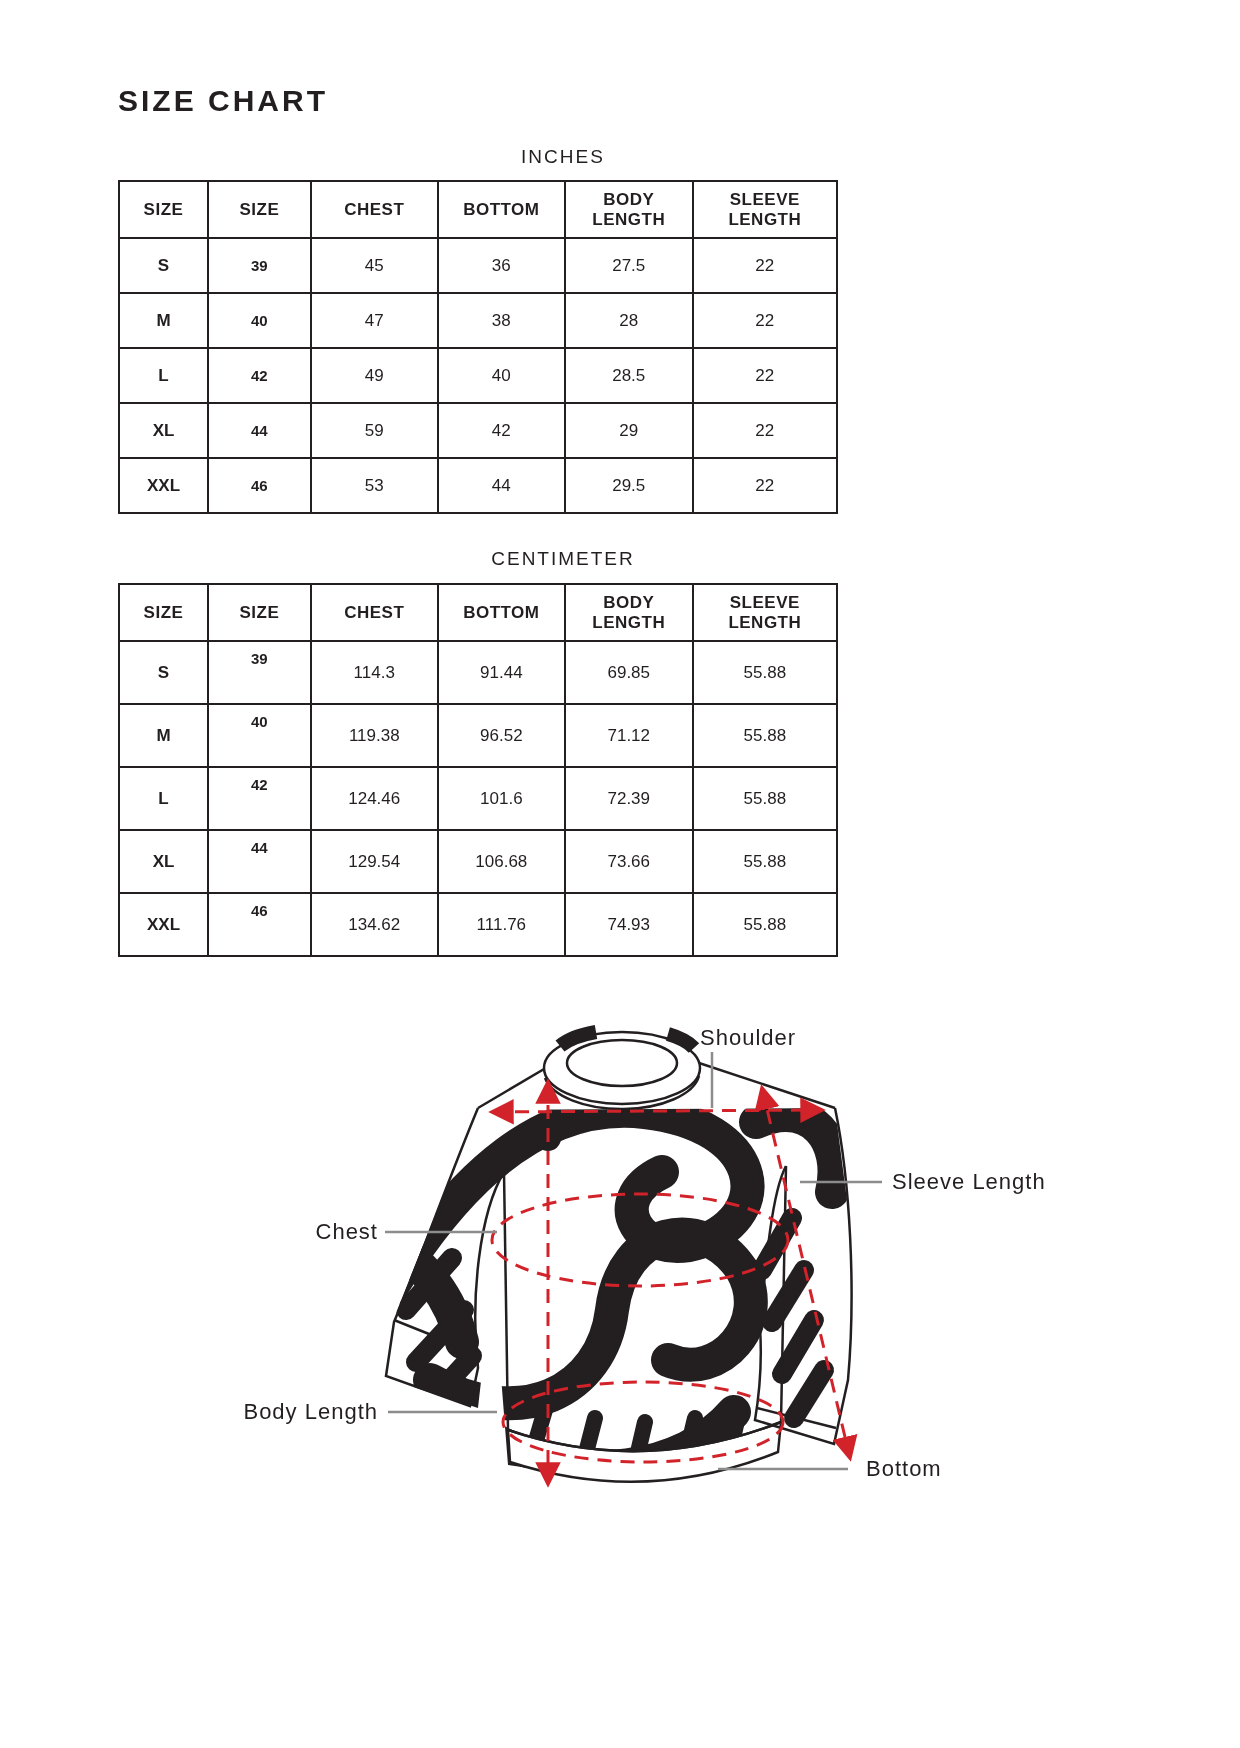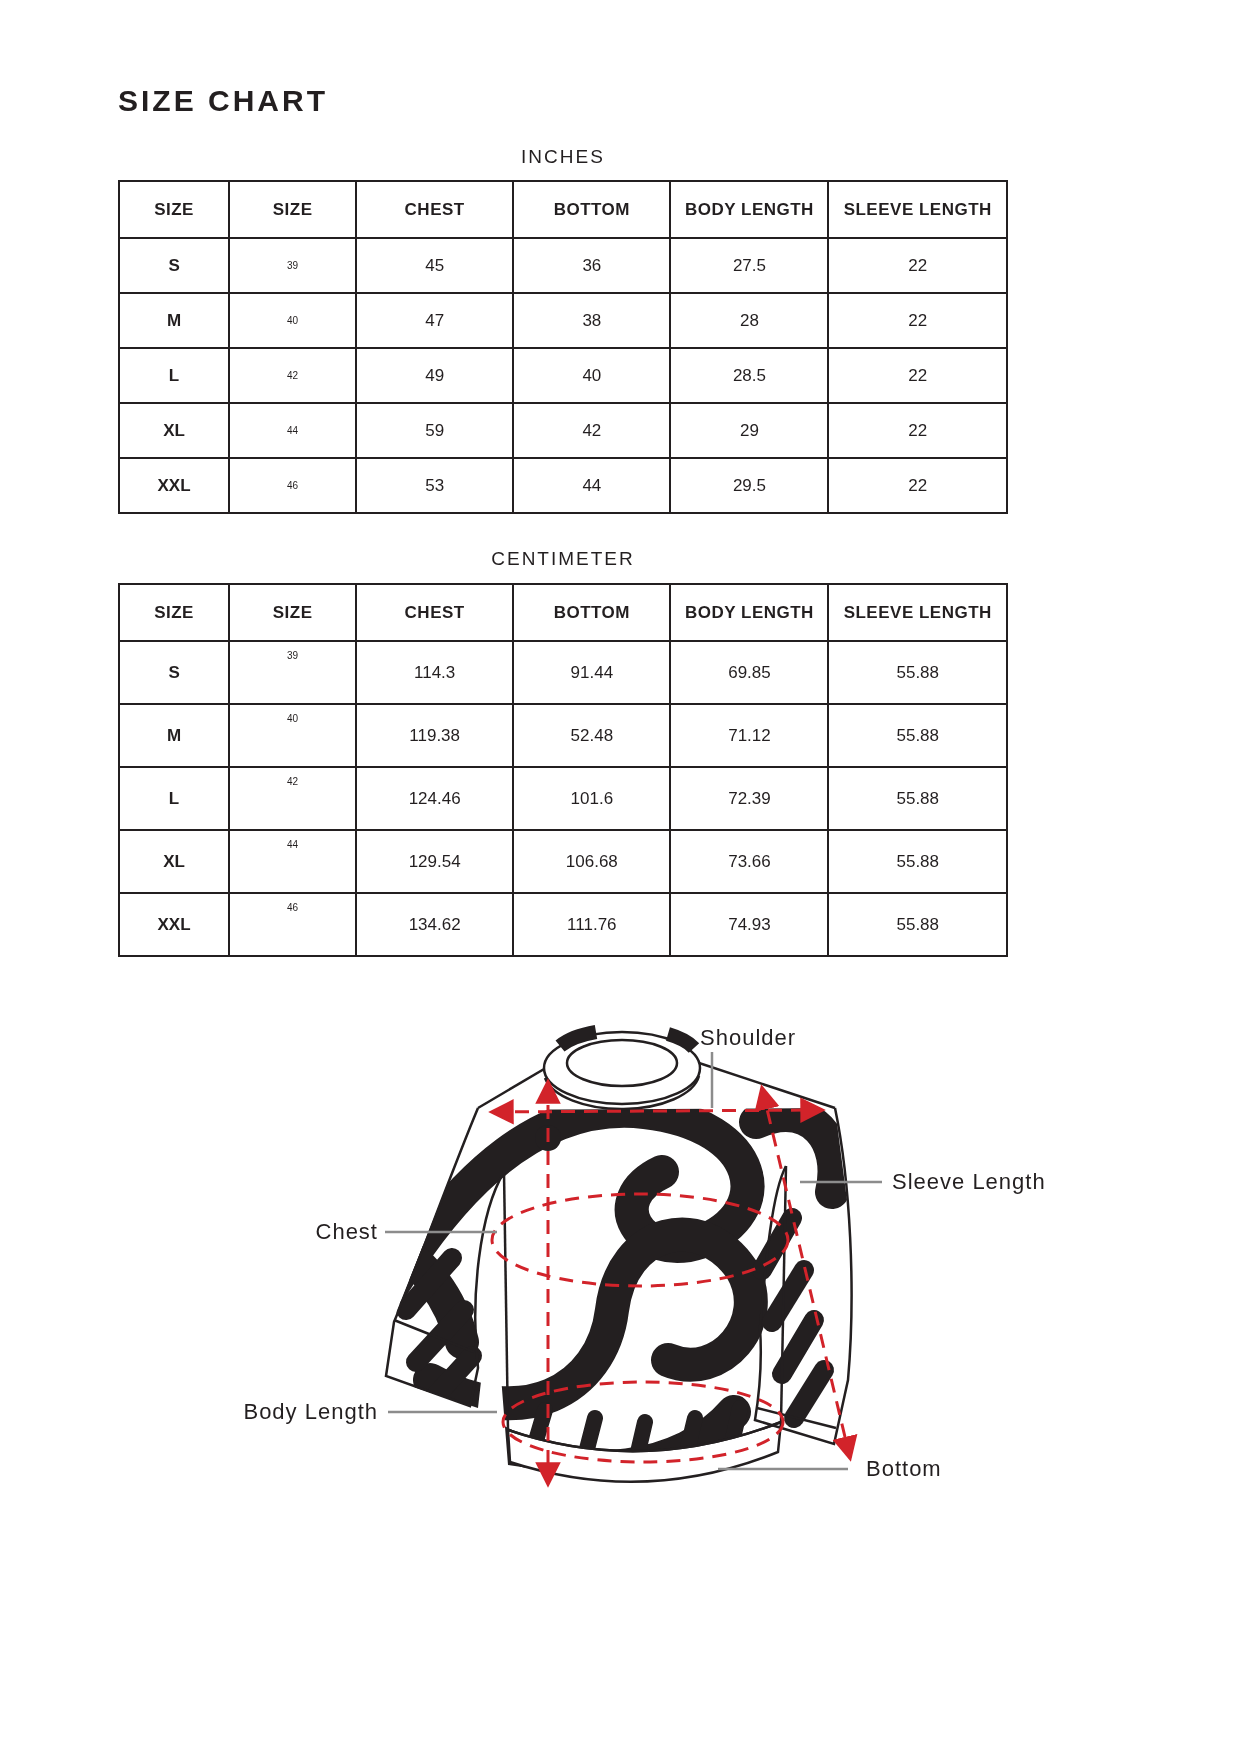--- a/index.html
+++ b/index.html
@@ -11,30 +11,30 @@
   .page-title{
     margin:0;padding-top:84px;text-align:left;
     font-size:30px;font-weight:bold;letter-spacing:3px;color:#231f20;
   }
   .unit-heading{
     text-align:center;font-size:19px;font-weight:400;letter-spacing:2px;
     margin:12px;color:#231f20;
   }
   .unit-heading.first{margin-top:28px;margin-bottom:12px;}
   .unit-heading.second{margin-top:34px;margin-bottom:13px;}
-  table{border-collapse:collapse;width:890px;table-layout:fixed;}
+  table{border-collapse:collapse;width:720px;table-layout:fixed;}
   th,td{
     border:2px solid #231f20;text-align:center;vertical-align:middle;
     font-size:17px;color:#231f20;background:#fff;
   }
   th{font-weight:bold;letter-spacing:0.5px;height:53px;}
   table.inches td{height:51px;}
   table.cm td{height:52px;}
   td.c0{font-weight:bold;}
-  td.c1{font-weight:normal;font-size:10px;}
+  td.c1{font-weight:bold;font-size:15px;}
   table.cm td.c1{vertical-align:top;padding-top:8px;}
   col.w0{width:12.4%;} col.w1{width:14.3%;} col.w2{width:17.7%;}
   col.w3{width:17.7%;} col.w4{width:17.8%;} col.w5{width:20.1%;}
   .diagram-wrap{position:absolute;left:0;top:960px;width:1100px;height:640px;}
   svg text{
     font-family:"Liberation Sans",sans-serif;font-size:22px;
     letter-spacing:1px;fill:#231f20;
   }
 </style>
 </head>
@@ -133,21 +133,21 @@
           <td class="c1">39</td>
           <td class="c2">114.3</td>
           <td class="c3">91.44</td>
           <td class="c4">69.85</td>
           <td class="c5">55.88</td>
         </tr>
         <tr>
           <td class="c0">M</td>
           <td class="c1">40</td>
           <td class="c2">119.38</td>
-          <td class="c3">52.48</td>
+          <td class="c3">96.52</td>
           <td class="c4">71.12</td>
           <td class="c5">55.88</td>
         </tr>
         <tr>
           <td class="c0">L</td>
           <td class="c1">42</td>
           <td class="c2">124.46</td>
           <td class="c3">101.6</td>
           <td class="c4">72.39</td>
           <td class="c5">55.88</td>

